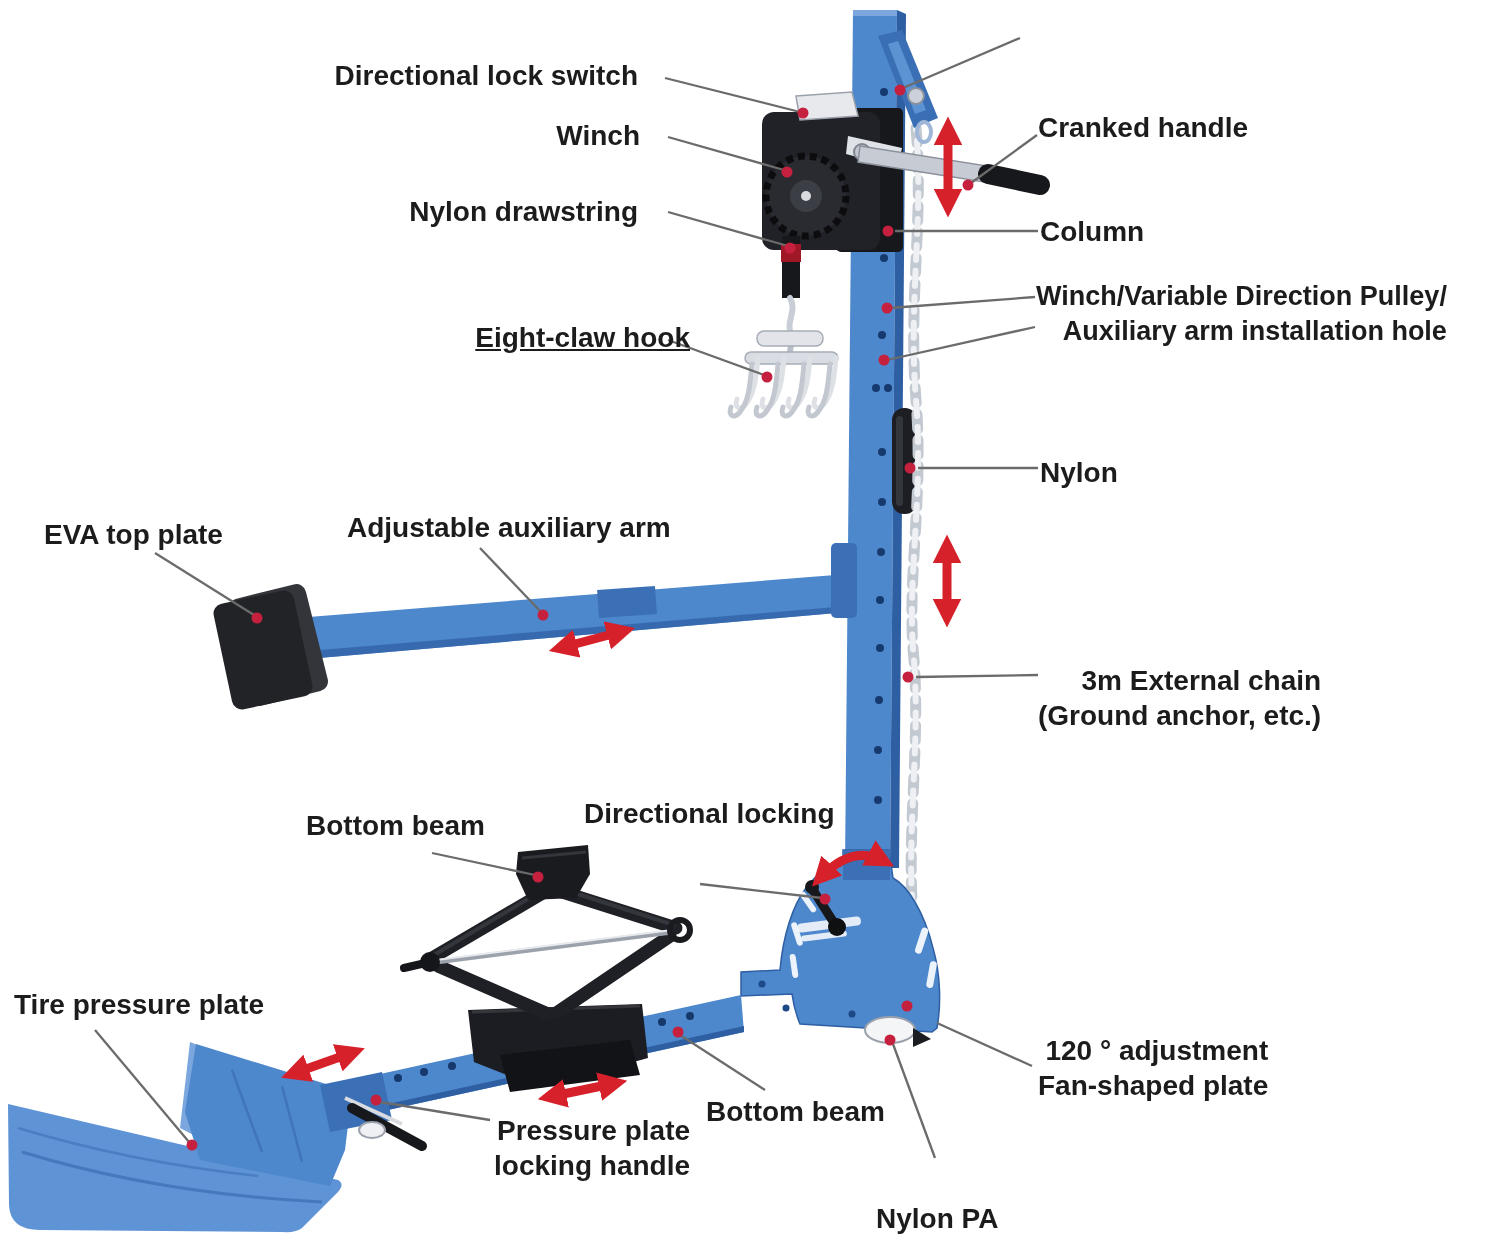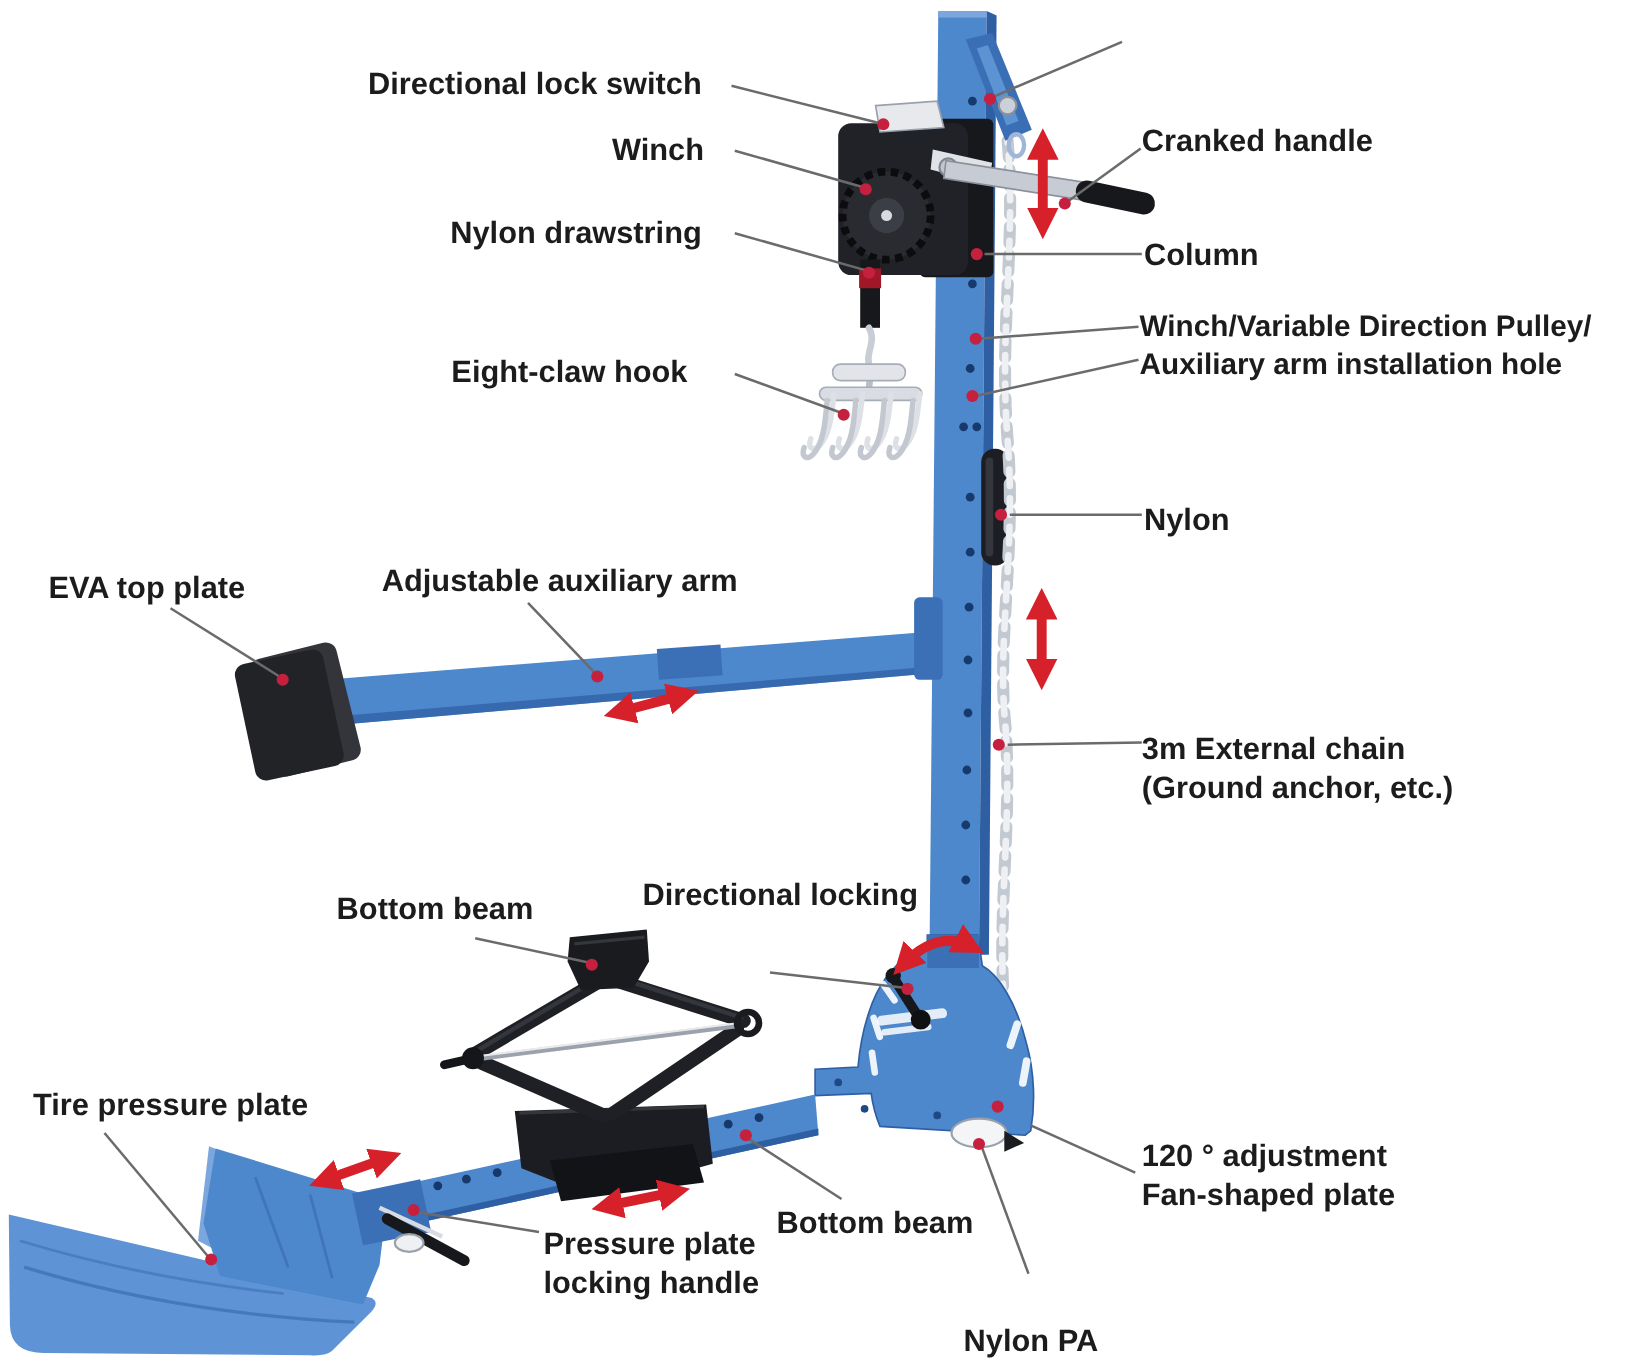--- a/index.html
+++ b/index.html
@@ -23,21 +23,21 @@
     position:relative;width:1500px;height:1241px;background:var(--bg);
     font-family:"Liberation Sans","DejaVu Sans",sans-serif;overflow:hidden;
   }
   #art{position:absolute;left:0;top:0;width:1500px;height:1241px;}
   .lbl{
     position:absolute;color:var(--ink);font-weight:bold;font-size:28px;
     line-height:35px;white-space:nowrap;letter-spacing:0px;
   }
   .lbl.right{text-align:right;}
   .lbl.small{font-size:27px;}
-  .lbl span{display:block;}
+  .lbl span{display:block;text-align:right;}
 </style>
 </head>
 <body>
 
 <div id="stage">
 
 <svg id="art" viewBox="0 0 1500 1241" aria-hidden="true">
   <defs>
     <marker id="ah" viewBox="0 0 10 10" refX="6" refY="5" markerWidth="3.2" markerHeight="3.2" orient="auto-start-reverse">
       <path d="M0,0 L10,5 L0,10 Z" fill="#d6212b"></path>
@@ -277,42 +277,42 @@
     <line x1="560" y1="648" x2="624" y2="631" marker-start="url(#ah)" marker-end="url(#ah)"></line>
     <path d="M820,878 Q852,844 884,861" marker-start="url(#ah)" marker-end="url(#ah)"></path>
     <line x1="292" y1="1074" x2="354" y2="1052" marker-start="url(#ah)" marker-end="url(#ah)"></line>
     <line x1="549" y1="1097" x2="616" y2="1083" marker-start="url(#ah)" marker-end="url(#ah)"></line>
   </g>
 </svg>
 
   <div class="lbl right" style="right:862px;top:58px;">Directional lock switch</div>
   <div class="lbl right" style="right:860px;top:118px;">Winch</div>
   <div class="lbl right" style="right:862px;top:194px;">Nylon drawstring</div>
-  <div class="lbl right" style="right:875px;top:320px;">Eight-claw hook</div>
+  <div class="lbl right" style="right:810px;top:320px;text-decoration:underline;">Eight-claw hook</div>
   <div class="lbl" style="left:44px;top:517px;">EVA top plate</div>
   <div class="lbl" style="left:347px;top:510px;">Adjustable auxiliary arm</div>
 
   <div class="lbl" style="left:1038px;top:110px;">Cranked handle</div>
   <div class="lbl" style="left:1040px;top:214px;">Column</div>
   <div class="lbl small" style="left:1036px;top:279px;">
     <span>Winch/Variable Direction Pulley/</span>
     <span>Auxiliary arm installation hole</span>
   </div>
   <div class="lbl" style="left:1040px;top:455px;">Nylon</div>
   <div class="lbl" style="left:1038px;top:663px;">
     <span>3m External chain</span>
     <span>(Ground anchor, etc.)</span>
   </div>
 
   <div class="lbl" style="left:306px;top:808px;">Bottom beam</div>
   <div class="lbl" style="left:584px;top:796px;">
     <span>Directional locking</span>
   </div>
 
-  <div class="lbl" style="left:14px;top:987px;margin-left:16px;">Tire pressure plate</div>
+  <div class="lbl" style="left:14px;top:987px;">Tire pressure plate</div>
   <div class="lbl" style="left:1038px;top:1033px;">
     <span>120 ° adjustment</span>
     <span>Fan-shaped plate</span>
   </div>
   <div class="lbl" style="left:494px;top:1113px;">
     <span>Pressure plate</span>
     <span>locking handle</span>
   </div>
   <div class="lbl" style="left:706px;top:1094px;">Bottom beam</div>
   <div class="lbl" style="left:876px;top:1164px;margin-top:37px;">Nylon PA</div>

